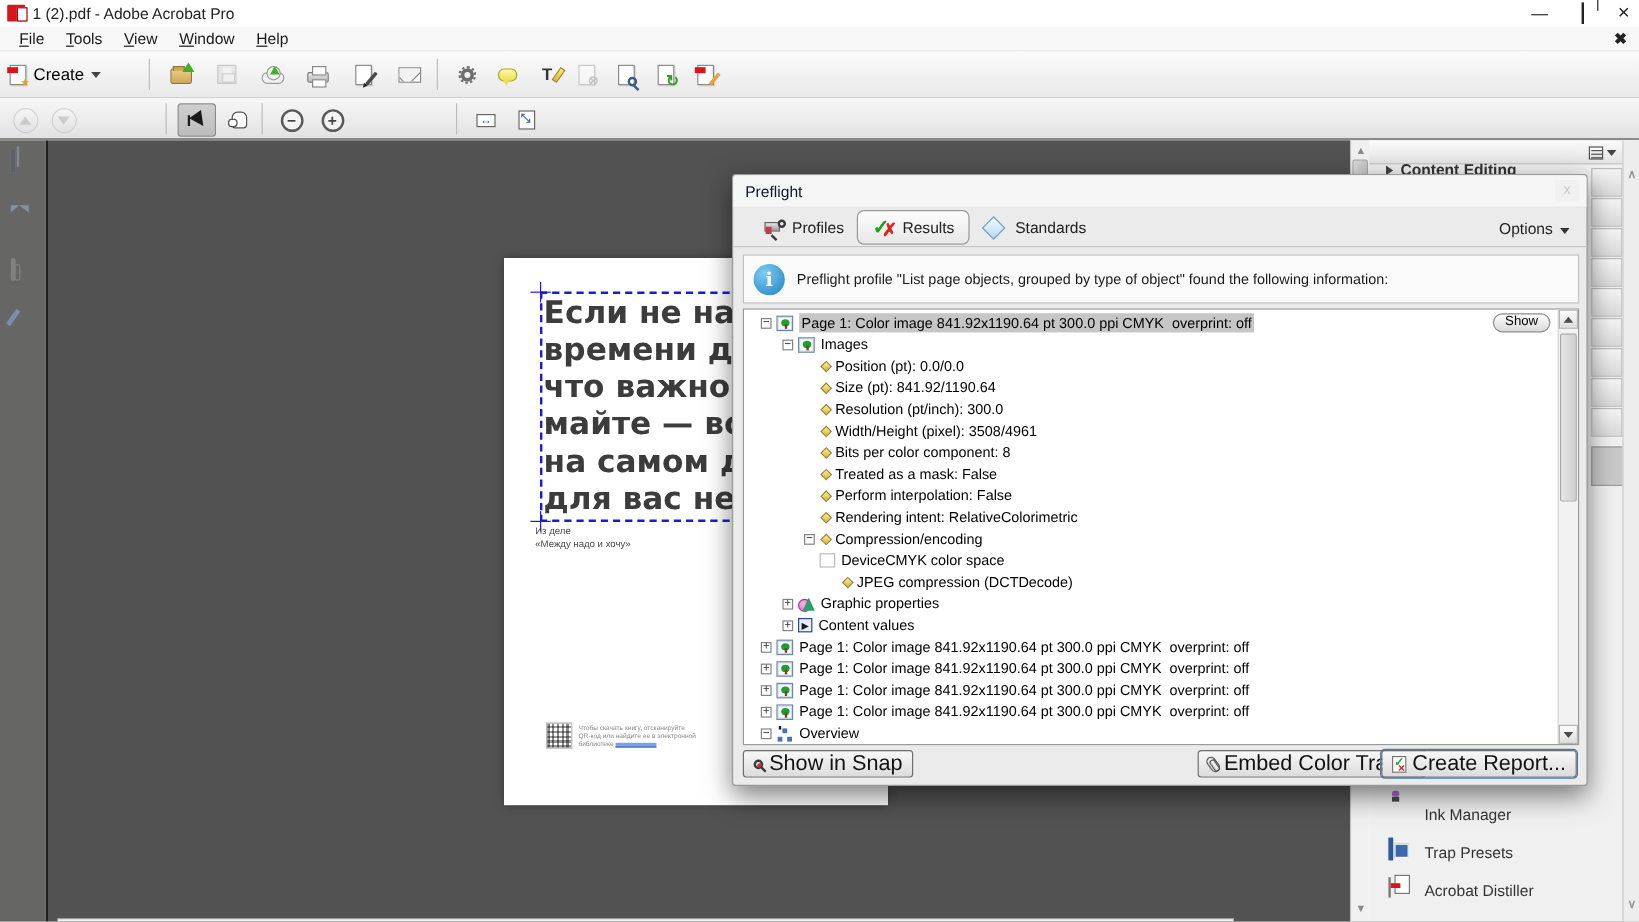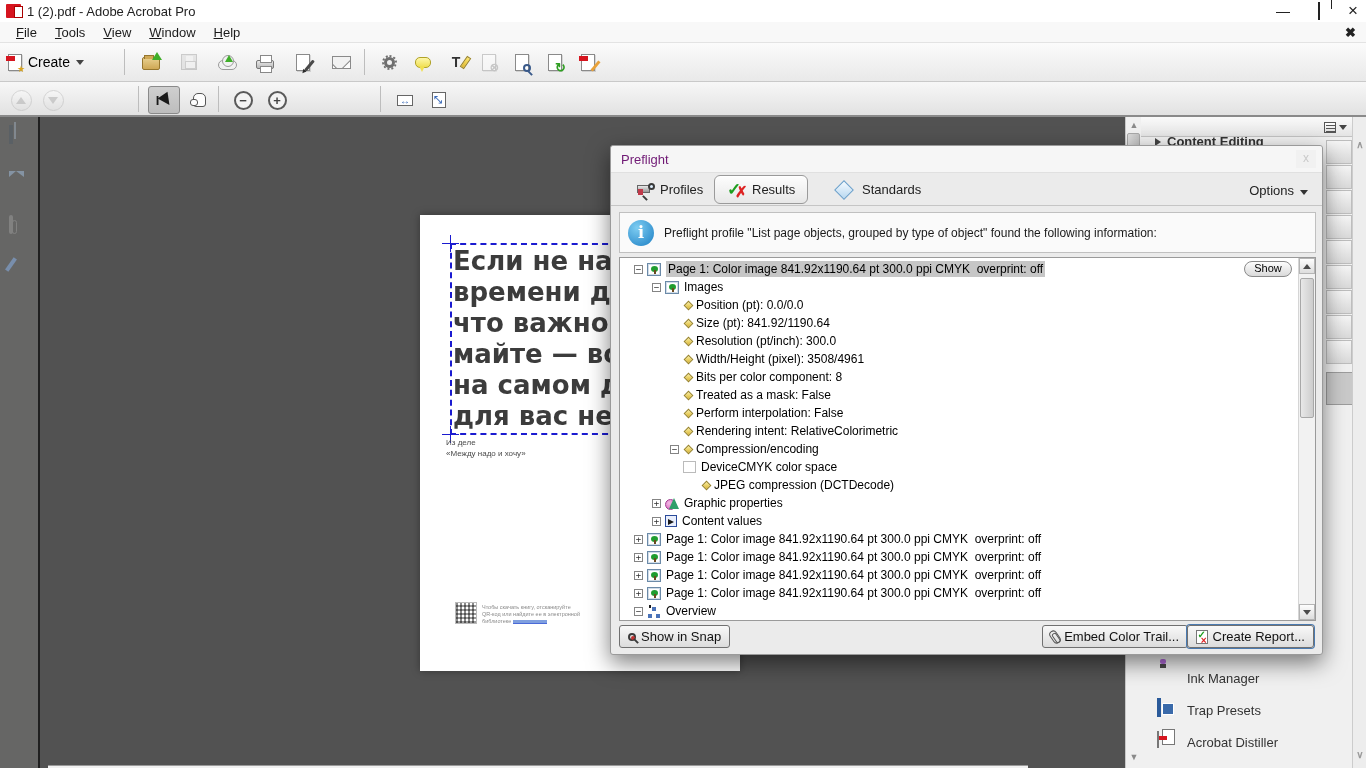--- a/index.html
+++ b/index.html
@@ -141,21 +141,21 @@
   .ink-i:after{content:"";position:absolute;left:3px;top:-9px;width:6px;height:5px;background:#b06ad8;border-radius:2px;}
   .trap-i{width:11px;height:11px;border:2px solid #2a5a9a;background:#cfe0f2;position:relative;margin-top:3px;}
   .trap-i:after{content:"";position:absolute;left:3px;top:3px;width:10px;height:10px;background:#3a6aaa;border:1px solid #fff;}
   .dist-i{width:11px;height:14px;background:#fff;border:1px solid #777;position:relative;margin-top:2px;}
   .dist-i:before{content:"";position:absolute;left:4px;top:-3px;width:11px;height:14px;background:#fff;border:1px solid #777;}
   .dist-i:after{content:"";position:absolute;left:1px;top:4px;width:8px;height:4px;background:#d6151f;z-index:2;}
 
   
   #dialog{left:610px;top:145px;width:713px;height:510px;background:#ebebeb;border:1px solid #9a9a9a;border-radius:3px;box-shadow:0 8px 22px rgba(0,0,0,.5);}
   #dlg-title{position:absolute;left:0;top:0;width:100%;height:27px;background:#f6f6f6;border-bottom:1px solid #e0e0e0;border-radius:3px 3px 0 0;}
-  #dlg-title-text{position:absolute;left:10px;top:6px;color:#701a75;font-size:13px;}
+  #dlg-title-text{position:absolute;left:10px;top:6px;color:#0f172a;font-size:13px;}
   #dlg-close{position:absolute;right:6px;top:4px;width:20px;height:18px;background:#f1f1f1;color:#c9c9c9;text-align:center;line-height:17px;font-size:12px;}
   #dlg-tabs{position:absolute;left:0;top:27px;width:100%;height:33px;border-bottom:1px solid #c5c5c5;}
   .dtab{position:absolute;top:2px;height:29px;display:flex;align-items:center;gap:5px;padding:0 12px;font-size:13px;color:#222;}
   .dtab.active{background:linear-gradient(#fdfdfd,#e7e7e7);border:1px solid #9a9a9a;border-radius:6px;box-shadow:inset 0 1px 0 #fff;}
   #options-lbl{position:absolute;right:14px;top:10px;font-size:13px;color:#222;}
   #options-lbl .small-tri-down{display:inline-block;margin-left:6px;border-top-color:#333;}
   .profiles-i{width:18px;height:14px;position:relative;}
   .profiles-i .pbody{position:absolute;left:0;top:2px;width:13px;height:8px;background:linear-gradient(#e8e8e8,#9a9a9a);border:1px solid #666;}
   .profiles-i .pred{position:absolute;left:1px;top:6px;width:5px;height:6px;background:#c03a4a;}
   .profiles-i .pmag{position:absolute;right:0;top:0;width:7px;height:7px;border:2px solid #3a3a3a;border-radius:50%;background:#dff0ff;}
@@ -188,21 +188,21 @@
   .i-trigger:after{content:"";position:absolute;left:2px;top:3px;width:0;height:0;border-top:3px solid transparent;border-bottom:3px solid transparent;border-left:6px solid #1a1a1a;}
   .i-overview{width:14px;height:13px;}
   .i-overview:before{content:"";position:absolute;left:1px;bottom:0;width:4px;height:4px;background:#4a72b8;box-shadow:8px 0 0 #4a72b8,4px -7px 0 #4a72b8;}
   .i-overview:after{content:"";position:absolute;left:2px;top:0;width:2px;height:3px;background:#1a1a1a;}
   #tree-scroll{position:absolute;right:0;top:0;width:17px;height:100%;background:#f2f2f2;border-left:1px solid #d5d5d5;}
   .tsb-btn{position:absolute;left:0;width:16px;height:16px;background:linear-gradient(#fdfdfd,#ddd);border:1px solid #b5b5b5;display:flex;align-items:center;justify-content:center;}
   .tri-up-sm{width:0;height:0;border-left:4px solid transparent;border-right:4px solid transparent;border-bottom:5px solid #4a4a4a;}
   .tri-down-sm{width:0;height:0;border-left:4px solid transparent;border-right:4px solid transparent;border-top:5px solid #4a4a4a;}
   #tree-thumb{position:absolute;left:1px;top:20px;width:14px;height:140px;background:linear-gradient(90deg,#e8e8e8,#cdcdcd);border:1px solid #a8a8a8;border-radius:2px;}
   #dlg-footer{position:absolute;left:0;bottom:0;width:100%;height:33px;}
-  .dbtn{position:absolute;top:4px;height:23px;border:1px solid #707070;border-radius:3px;background:linear-gradient(#f8f8f8,#dcdcdc);font-size:13px;display:flex;align-items:center;gap:5px;padding:0 8px;color:#111;font-family:"Liberation Sans",sans-serif;}
+  .dbtn{position:absolute;top:4px;height:23px;border:1px solid #707070;border-radius:3px;background:linear-gradient(#f8f8f8,#dcdcdc);font-size:18px;display:flex;align-items:center;gap:5px;padding:0 8px;color:#111;font-family:"Liberation Sans",sans-serif;}
   .dbtn.default{box-shadow:0 0 0 1px #4a7ab0;}
   .snap-i{width:8px;height:8px;border:2px solid #3a3a3a;border-radius:50%;position:relative;}
   .snap-i:before{content:"";position:absolute;left:1px;top:1px;width:4px;height:4px;background:#c03030;border-radius:50%;}
   .snap-i:after{content:"";position:absolute;right:-5px;bottom:-3px;width:6px;height:2px;background:#3a3a3a;transform:rotate(45deg);}
   .clip2-i{width:8px;height:14px;border:1px solid #555;border-radius:4px;transform:rotate(-35deg);position:relative;}
   .clip2-i:before{content:"";position:absolute;left:1px;top:2px;width:3px;height:9px;border:1px solid #555;border-radius:2px;}
   .report-i{width:12px;height:14px;background:#fff;border:1px solid #777;position:relative;}
   .report-i:before{content:"✓";position:absolute;left:1px;top:-2px;color:#1f9e1f;font-size:10px;font-weight:bold;}
   .report-i:after{content:"×";position:absolute;right:0px;bottom:-3px;color:#d22;font-size:10px;font-weight:bold;}
 </style>
@@ -448,21 +448,21 @@
         </span>
       <span>Profiles</span>
     </span>
     <span class="dtab active" style="left:103px;">
       <span class="results-i">
           <span class="chk">✓</span>
           <span class="crs">✗</span>
         </span>
       <span>Results</span>
     </span>
-    <span class="dtab" style="left:196px;margin-left:16px;">
+    <span class="dtab" style="left:196px;">
       <span class="standards-i"></span>
       <span style="margin-left:4px;">Standards</span>
     </span>
     <span id="options-lbl"><span>Options</span><span class="small-tri-down"></span></span>
   </div>
   <div id="infobar">
     <span class="info-i">i</span>
     <span id="info-text">Preflight profile "List page objects, grouped by type of object" found the following information:</span>
   </div>
   <div id="treepanel">

